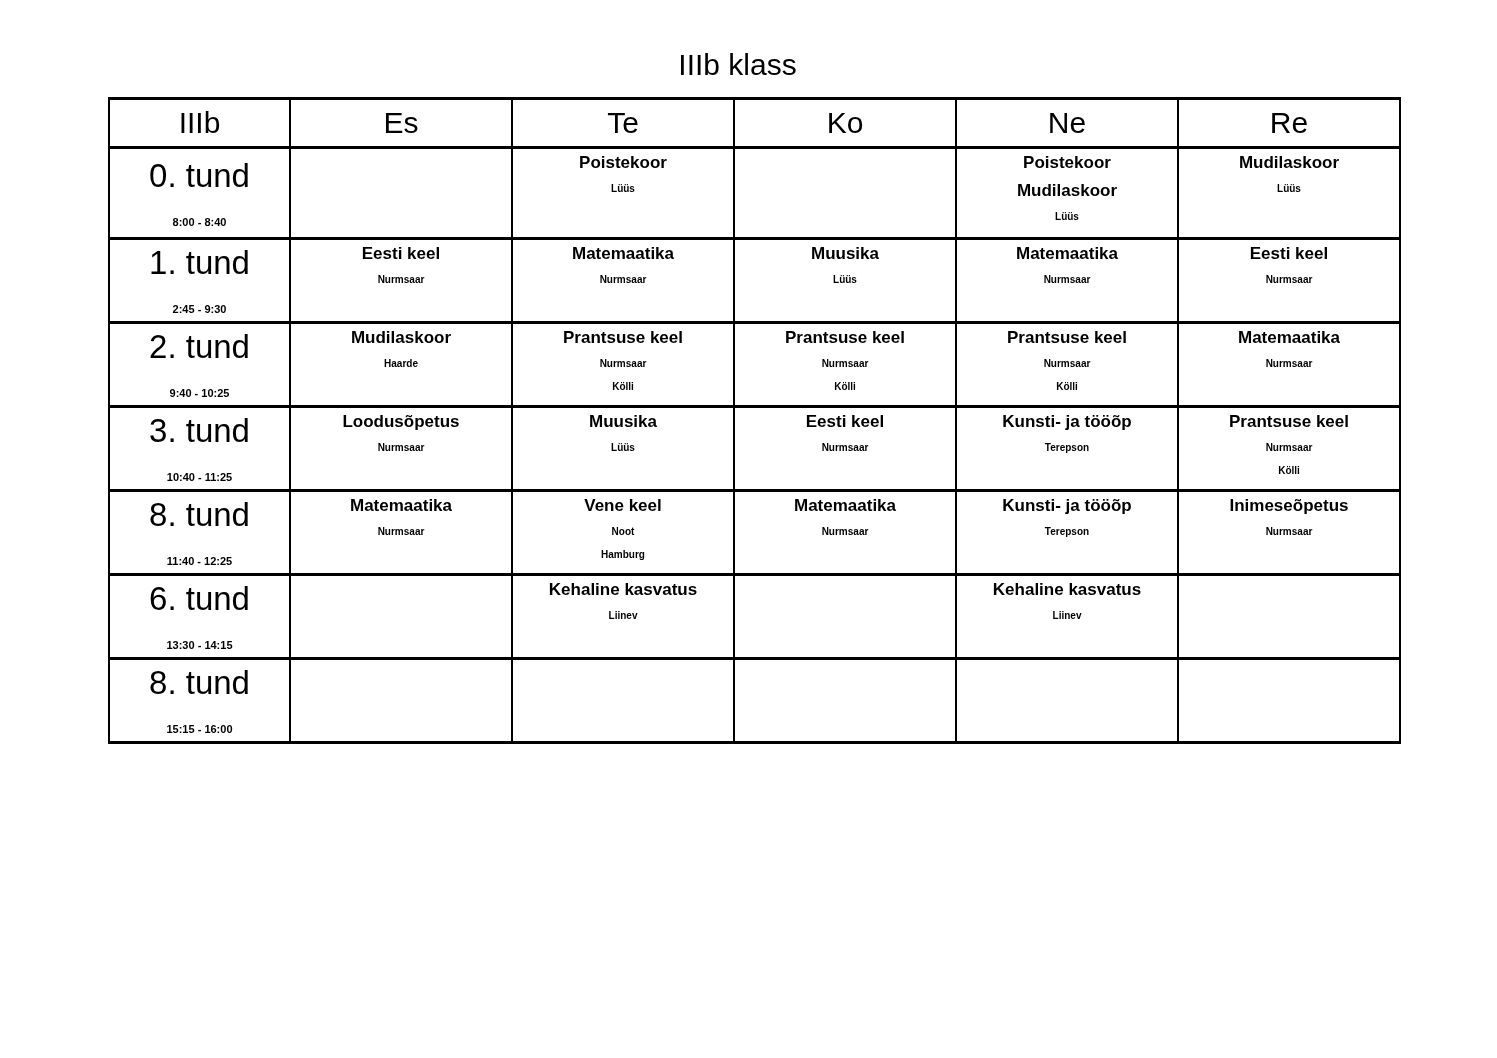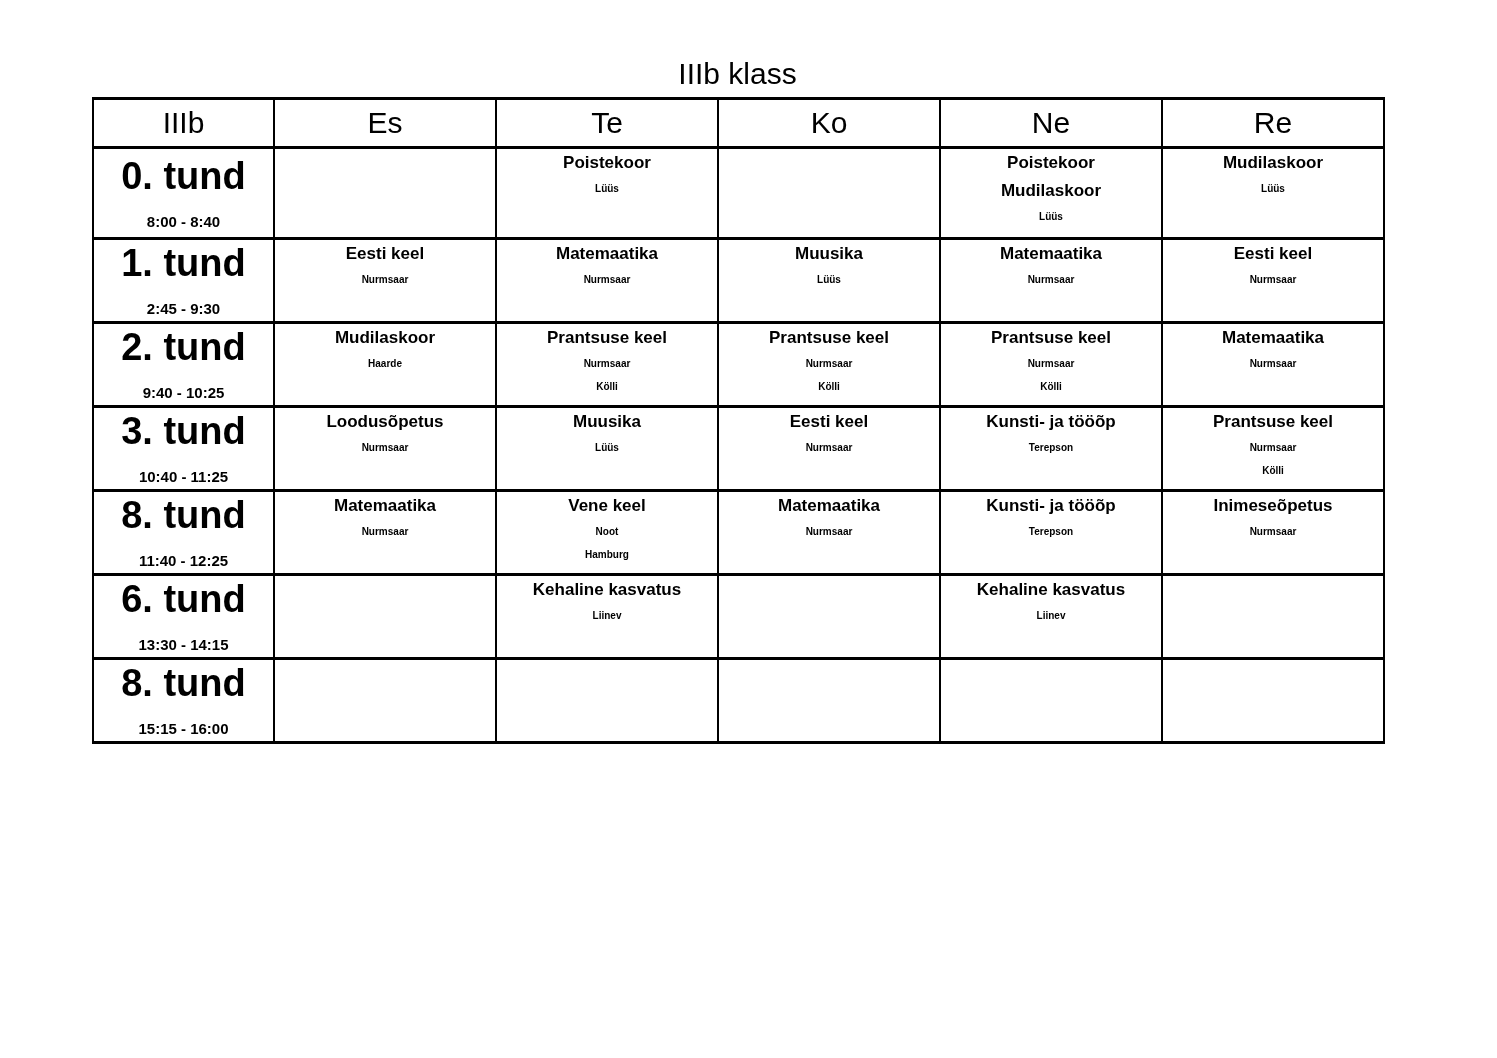--- a/index.html
+++ b/index.html
@@ -13,30 +13,30 @@
     height: 1058px;
     background: #ffffff;
     font-family: "Liberation Sans", sans-serif;
     color: #000000;
     overflow: hidden;
   }
   .doc-title {
     position: absolute;
     left: 92px;
     width: 1291px;
-    top: 57px;
+    top: 48px;
     text-align: center;
     font-size: 30px;
     font-weight: 400;
     line-height: 34px;
     white-space: nowrap;
   }
   table.timetable {
     position: absolute;
-    left: 92px;
+    left: 108px;
     top: 97px;
     width: 1291px;
     border-collapse: collapse;
     table-layout: fixed;
     background: #ffffff;
   }
   table.timetable th,
   table.timetable td {
     border-left: 2px solid #000000;
     border-right: 2px solid #000000;
@@ -55,27 +55,27 @@
     text-align: center;
     vertical-align: middle;
     line-height: 30px;
   }
   th.period-cell {
     vertical-align: middle;
     text-align: center;
     font-weight: 400;
   }
   .period-label {
-    font-size: 38px;
-    font-weight: 700;
+    font-size: 33px;
+    font-weight: 400;
     line-height: 40px;
     margin-top: 2px;
   }
   .period-time {
-    font-size: 15px;
+    font-size: 11px;
     font-weight: 700;
     line-height: 18px;
     margin-top: 17px;
     margin-bottom: 2px;
   }
   td.lesson-cell {
     vertical-align: top;
     text-align: center;
     padding: 3px 6px 2px 6px;
   }

